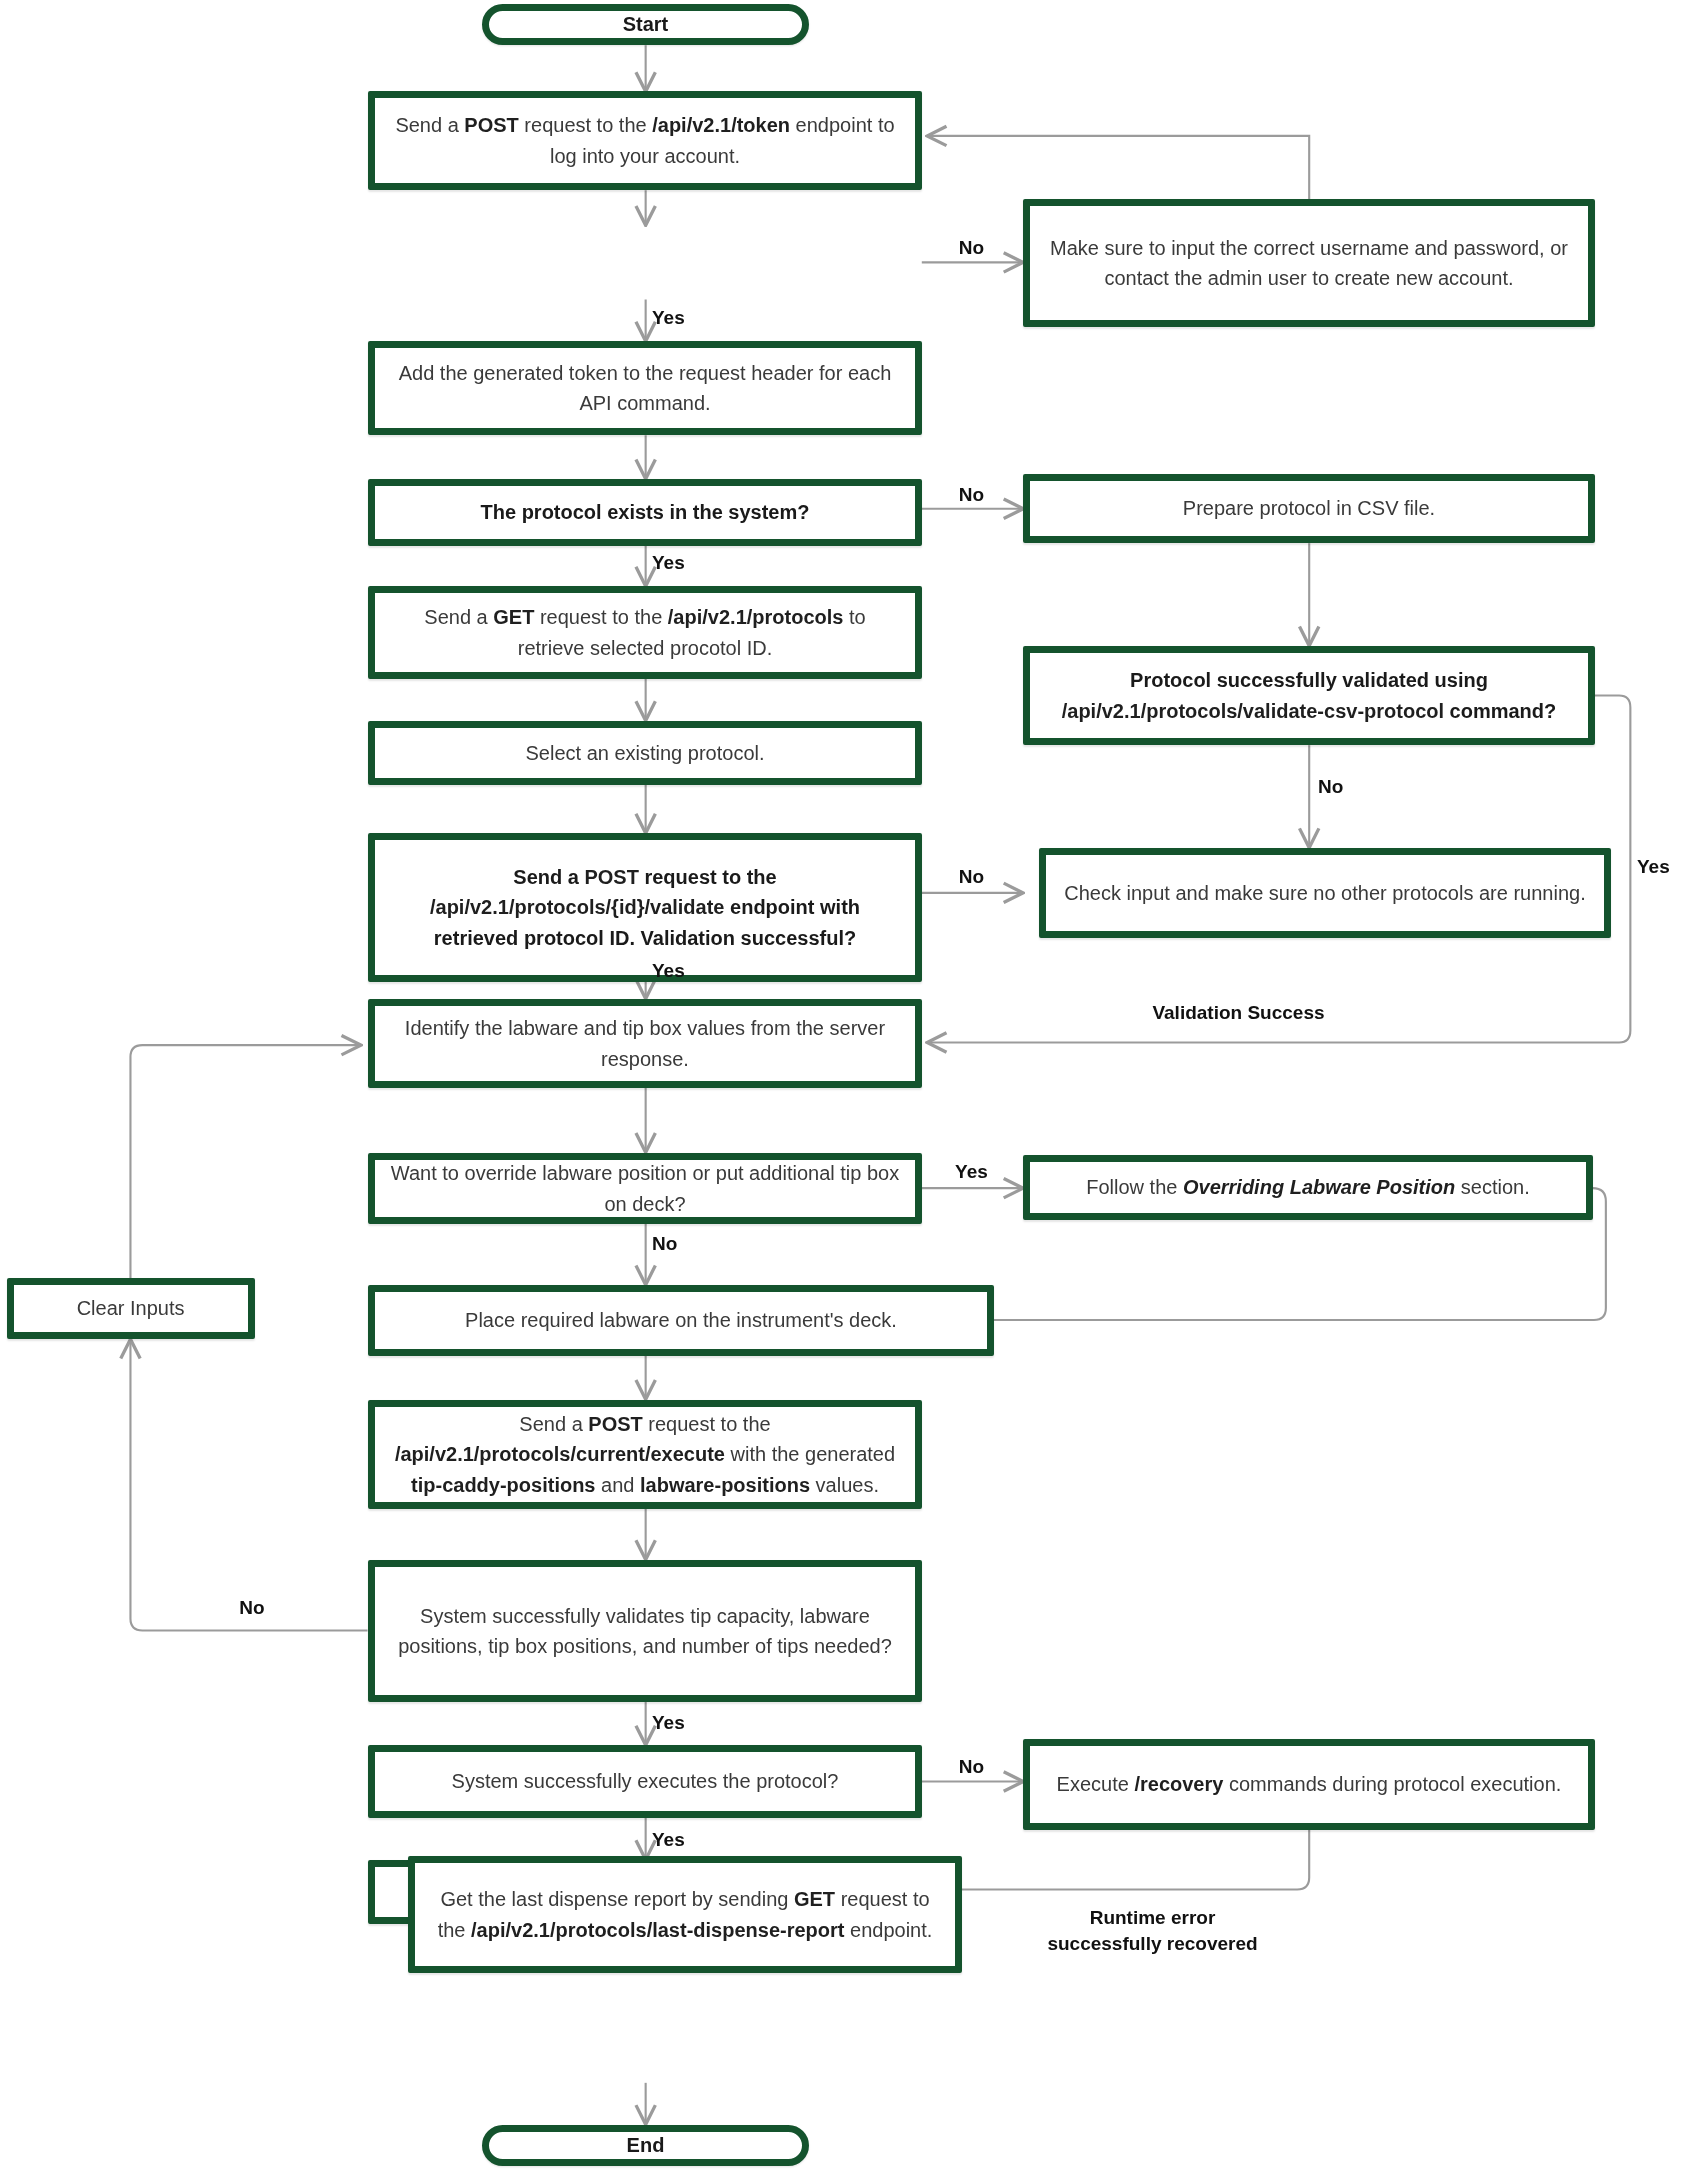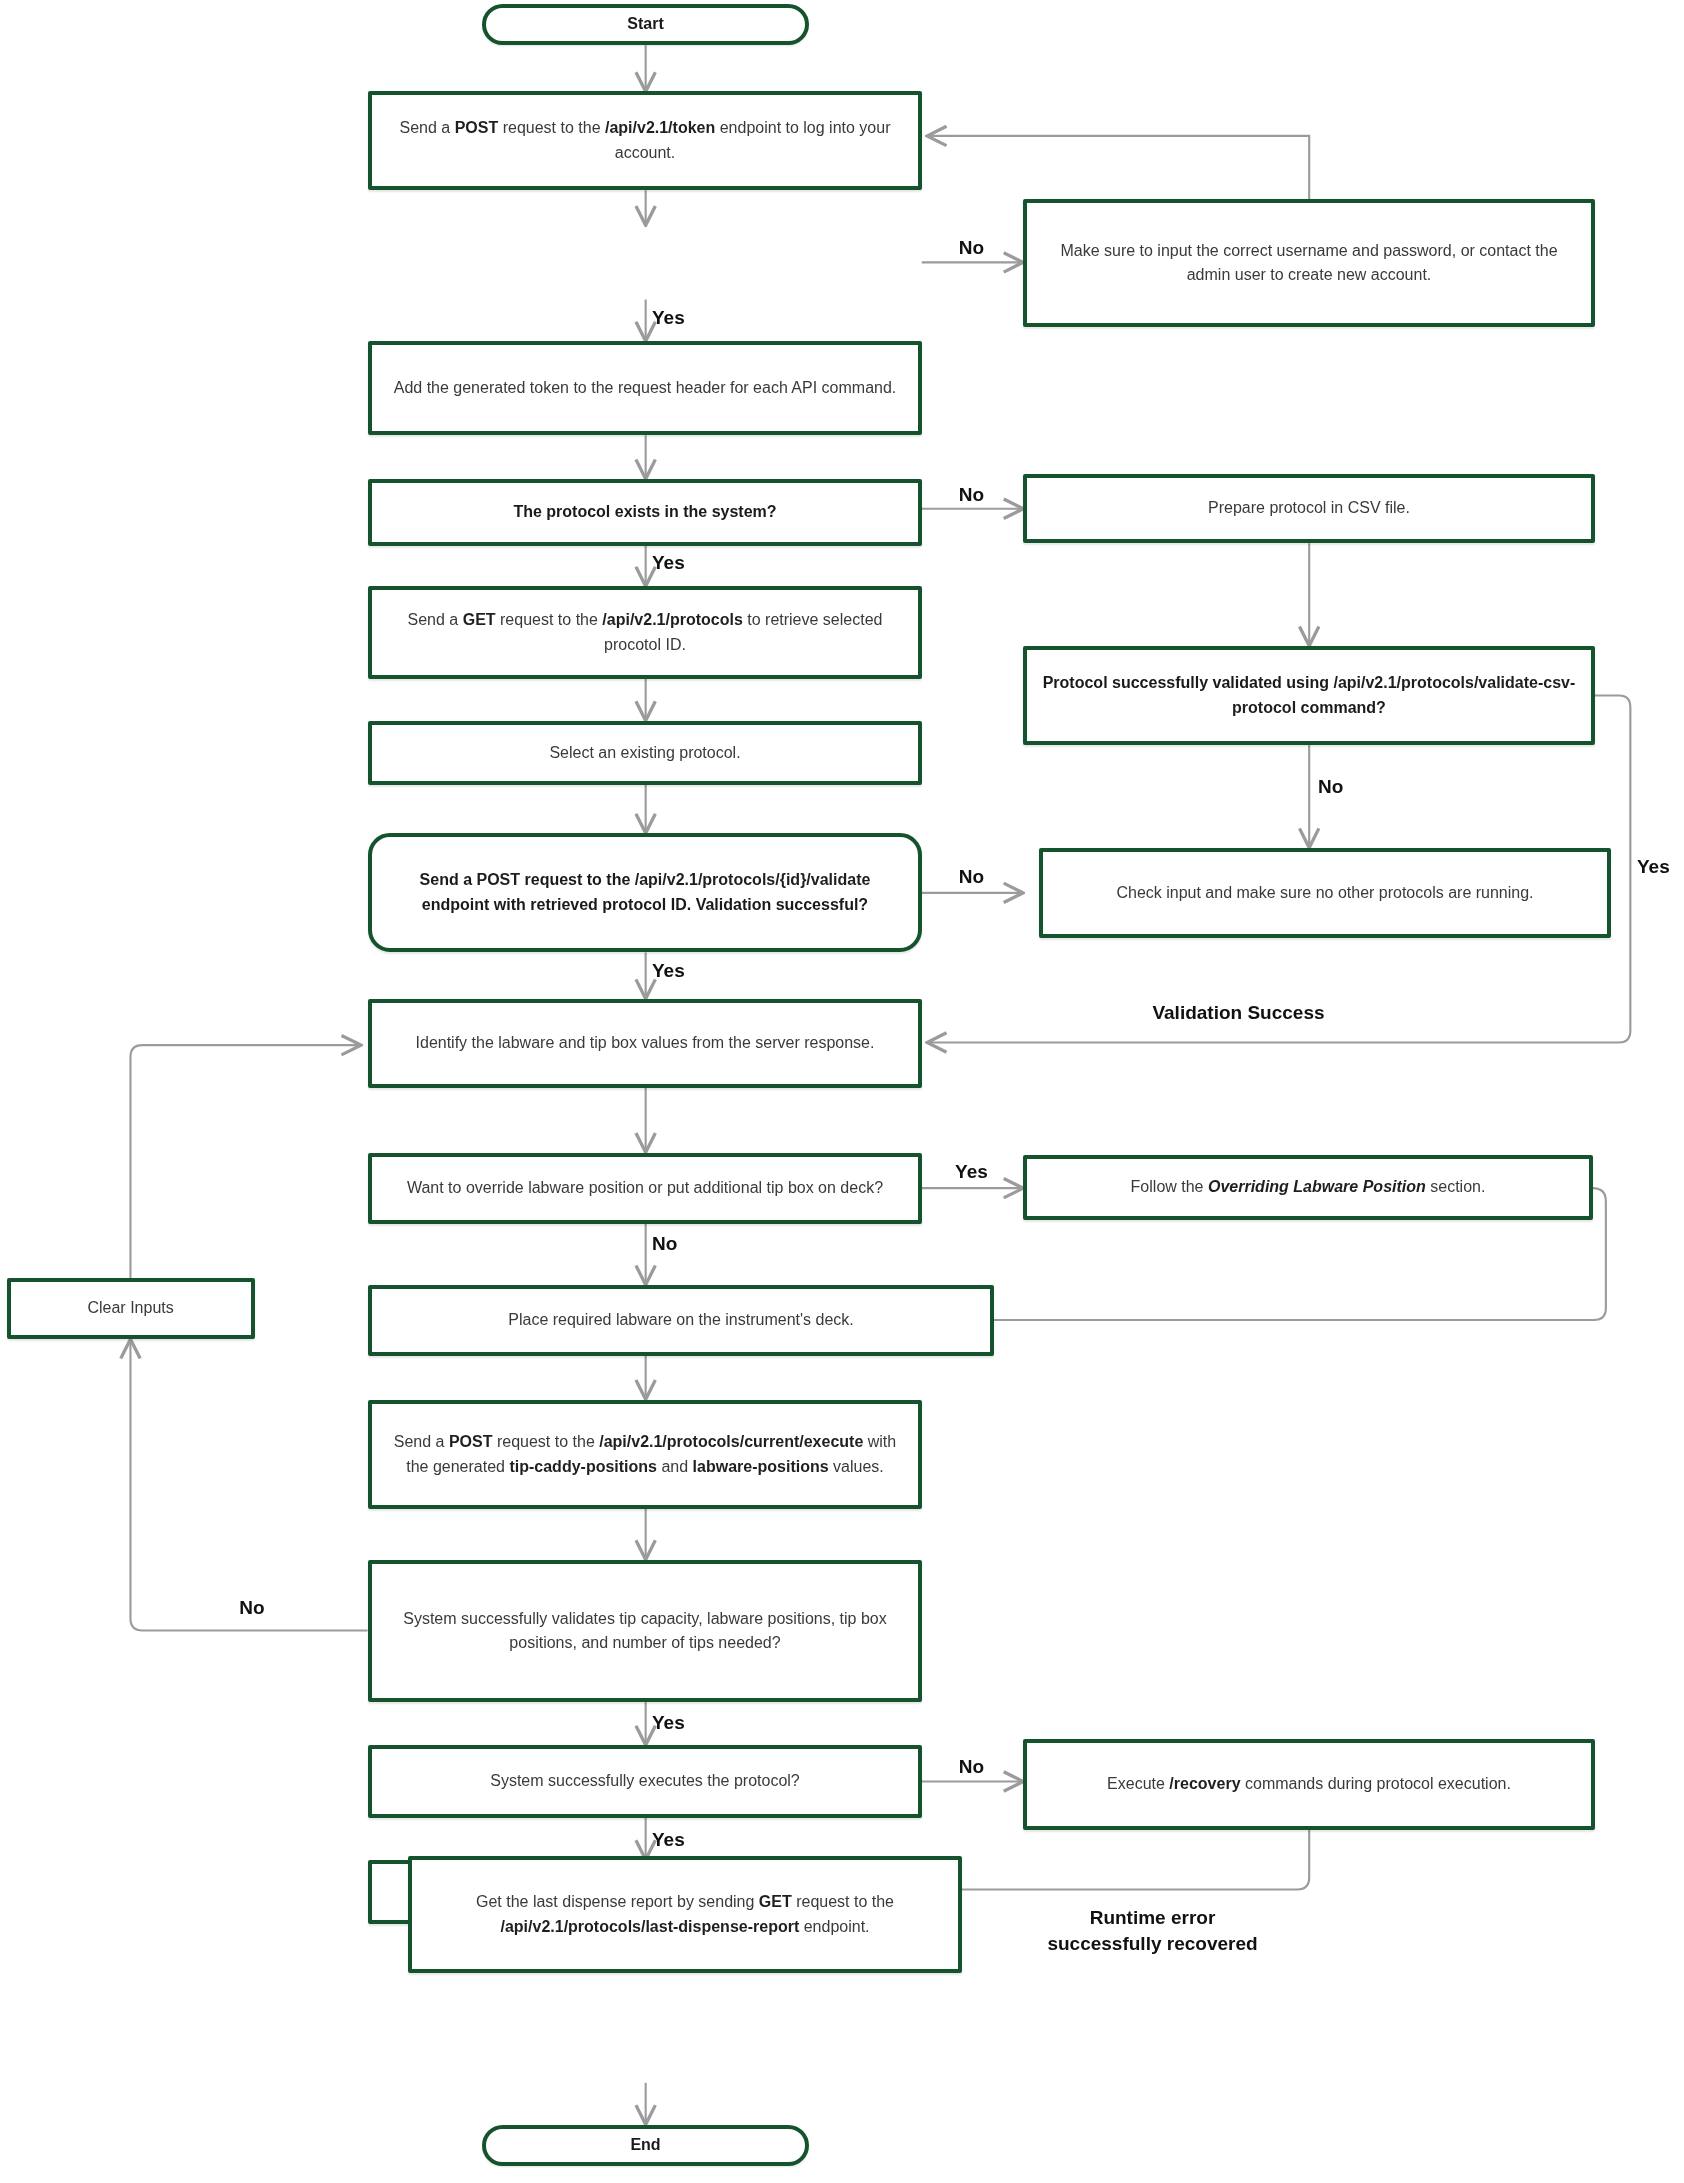--- a/index.html
+++ b/index.html
@@ -20,28 +20,28 @@
   #edges {
     position: absolute;
     left: 0; top: 0;
     width: 1684px;
     height: 2183px;
     pointer-events: none;
   }
   .node {
     position: absolute;
     box-sizing: border-box;
-    border: 4px solid #14532d;
+    border: 7px solid #14532d;
     background: #FFFFFF;
     display: flex;
     align-items: center;
     justify-content: center;
     text-align: center;
     color: #3a3a3a;
-    font-size: 16px;
+    font-size: 20px;
     line-height: 1.52;
     padding: 4px 14.6px;
     border-radius: 2px;
     box-shadow: 0 1.3px 2px rgba(0,0,0,0.10);
   }
   .node.terminal {
     border-radius: 30.5px;
     font-weight: 700;
     color: #1a1a1a;
   }
@@ -165,21 +165,21 @@
   </div>
 
   <div class="node decision" style="left:1023px; top:646px; width:572px; height:99px;">
     <span class="txt">Protocol successfully validated using <b>/api/v2.1/protocols/validate-csv-protocol</b> command?</span>
   </div>
 
   <div class="node" style="left:368px; top:721px; width:554px; height:64px;">
     <span class="txt">Select an existing protocol.</span>
   </div>
 
-  <div class="node decision" style="left:368px; top:833px; width:554px; height:119px;border-radius:22px;">
+  <div class="node decision" style="left:368px; top:833px; width:554px; height:149px;">
     <span class="txt">Send a <b>POST</b> request to the <b>/api/v2.1/protocols/{id}/validate</b> endpoint with retrieved protocol ID. Validation successful?</span>
   </div>
 
   <div class="node" style="left:1023px; top:848px; width:572px; height:90px;margin-left:16px;">
     <span class="txt">Check input and make sure no other protocols are running.</span>
   </div>
 
   <div class="node" style="left:368px; top:999px; width:554px; height:89px;">
     <span class="txt">Identify the labware and tip box values from the server response.</span>
   </div>

